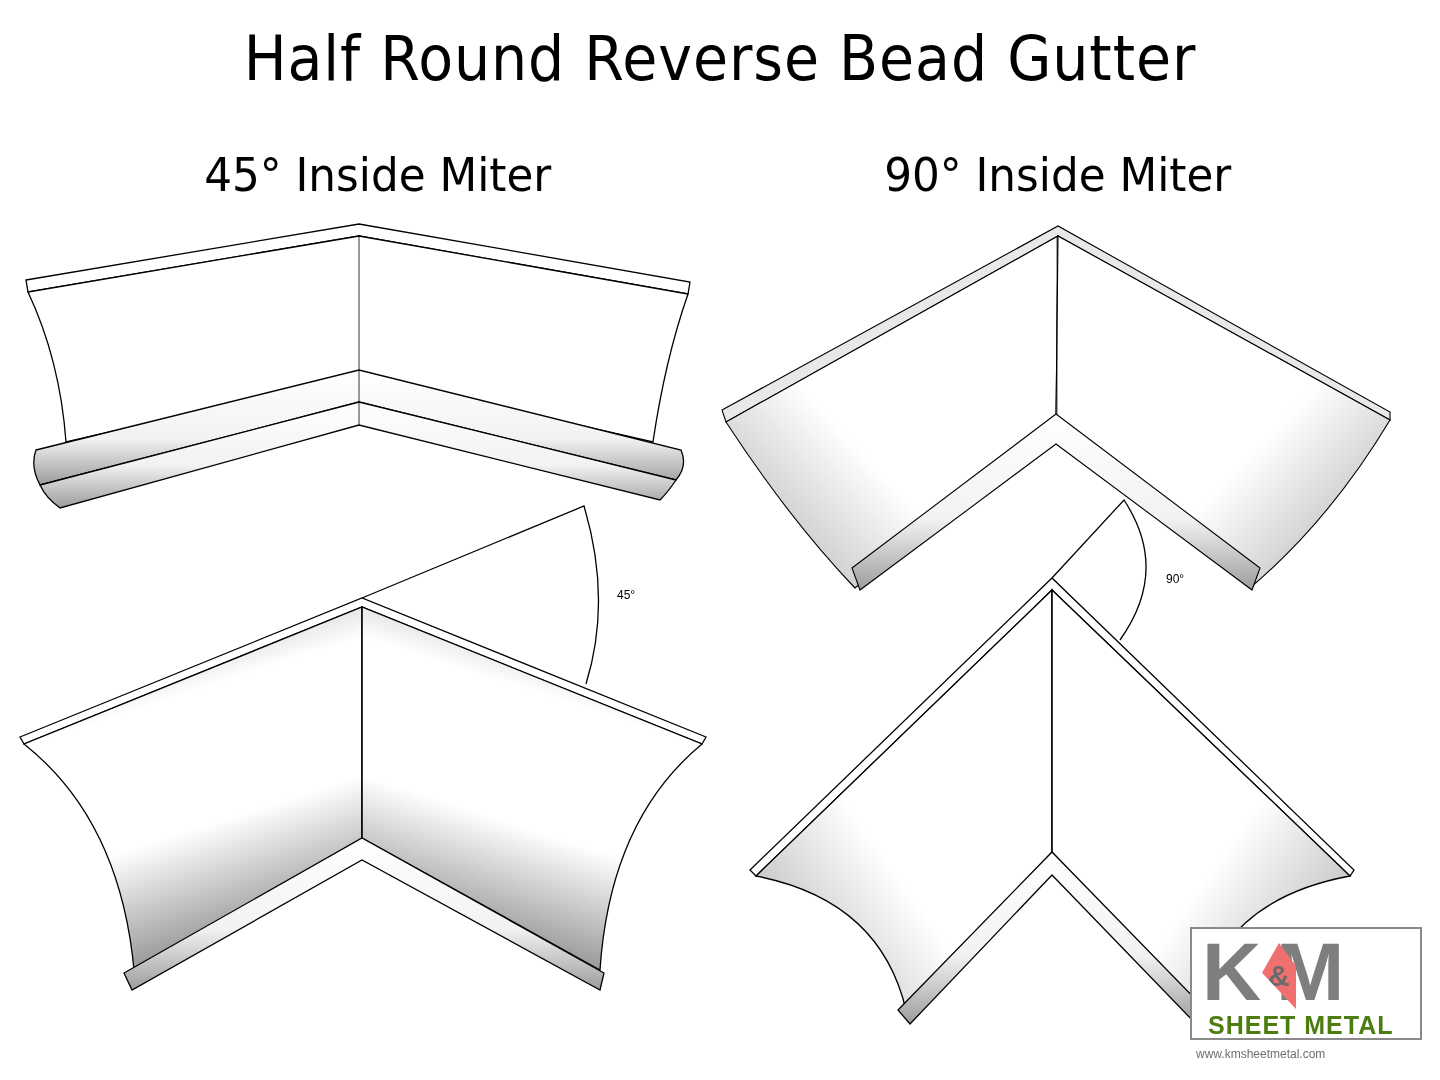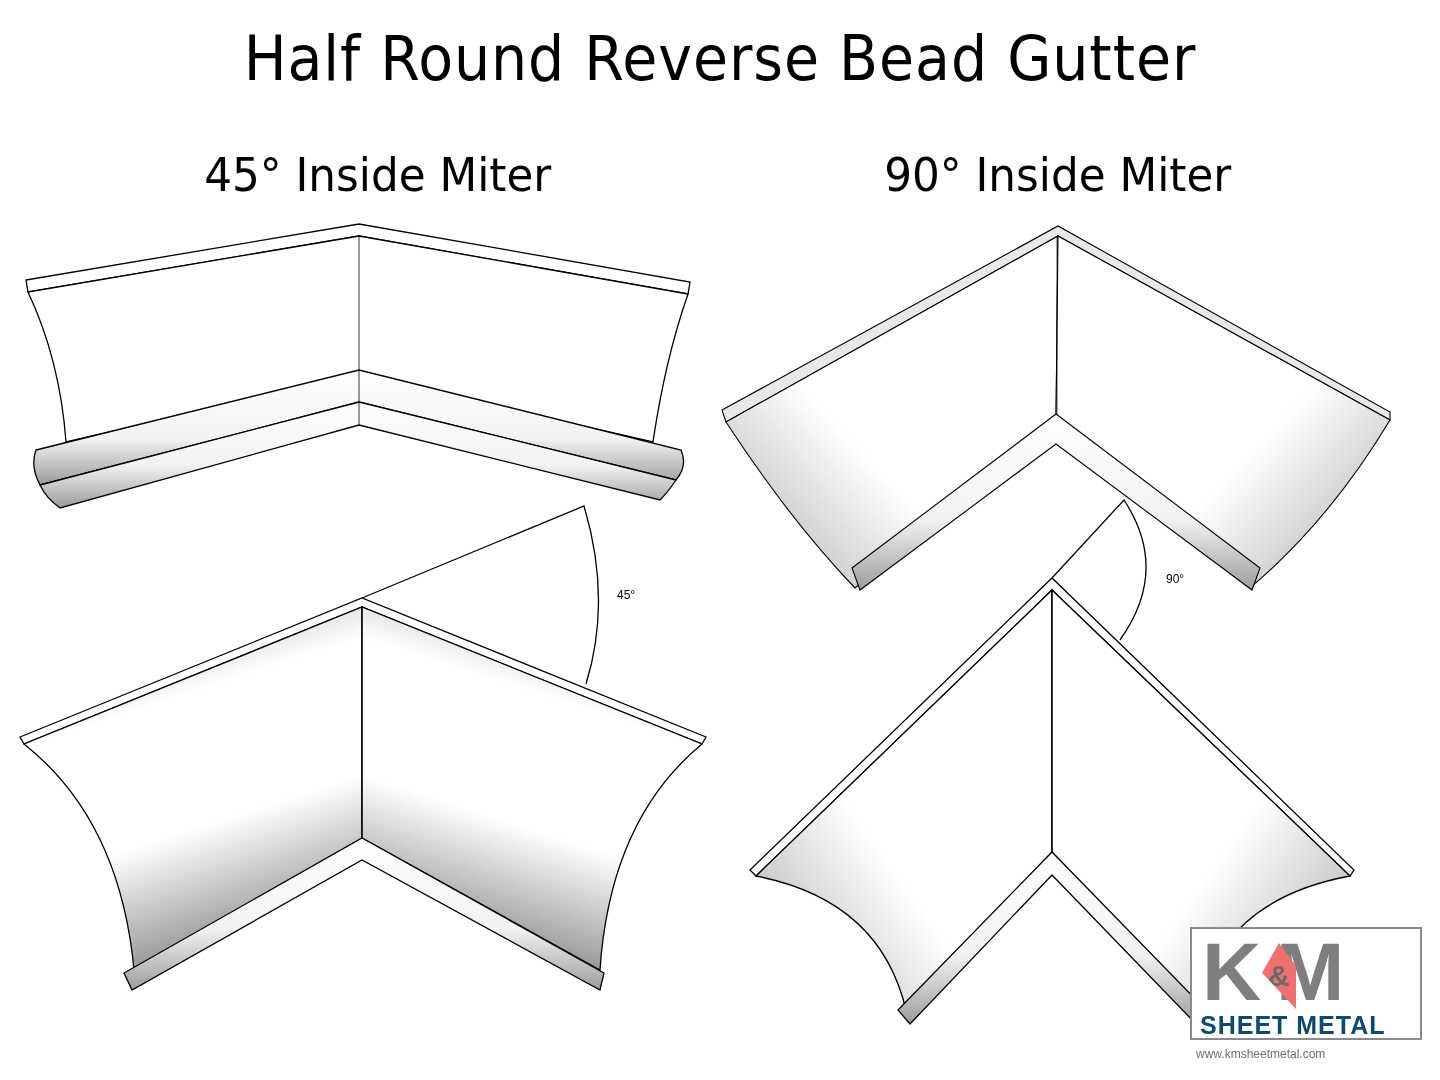--- a/index.html
+++ b/index.html
@@ -7,21 +7,21 @@
   .title { position:absolute; left:0; width:1440px; top:22px; text-align:center; font-size:62px; letter-spacing:1px; color:#000; font-family:"DejaVu Sans", sans-serif; transform:scaleX(0.92); }
   .subtitle { position:absolute; top:148px; font-size:46px; color:#000; font-family:"DejaVu Sans", sans-serif; transform:scaleX(0.95); }
   .sub-left { left:195px; }
   .sub-right { left:875px; }
   svg.drawing { position:absolute; left:0; top:0; }
   .angle-label { font-family:"Liberation Sans", sans-serif; font-size:12px; fill:#000; }
   .logo { position:absolute; left:1190px; top:927px; width:232px; height:113px; border:2px solid #8a8a8a; background:#fff; box-sizing:border-box; }
   .logo-km { position:absolute; left:10px; top:2px; font-family:"Liberation Sans", sans-serif; font-weight:bold; font-size:82px; line-height:82px; color:#7e7e7e; letter-spacing:-4px; }
   .logo-amp { position:absolute; left:70px; top:14px; width:34px; height:66px; background:#f07070; clip-path:polygon(50% 0, 100% 35%, 100% 100%, 0 45%); }
   .logo-amp span { position:absolute; left:6px; top:16px; font-family:"Liberation Sans", sans-serif; font-weight:bold; font-size:30px; color:#6a6a6a; }
-  .logo-sm { position:absolute; left:8px; top:84px; font-family:"Liberation Sans", sans-serif; font-weight:bold; font-size:25px; line-height:25px; color:#0c4a6e; letter-spacing:1px; }
+  .logo-sm { position:absolute; left:16px; top:84px; font-family:"Liberation Sans", sans-serif; font-weight:bold; font-size:25px; line-height:25px; color:#4d7c0f; letter-spacing:1px; }
   .logo-url { position:absolute; left:1196px; top:1047px; font-family:"Liberation Sans", sans-serif; font-size:12px; color:#6e6e6e; }
 </style>
 </head>
 <body>
 
 <div class="title">Half Round Reverse Bead Gutter</div>
 <div class="subtitle sub-left">45° Inside Miter</div>
 <div class="subtitle sub-right">90° Inside Miter</div>
 
 <svg class="drawing" width="1440" height="1080" viewBox="0 0 1440 1080">

